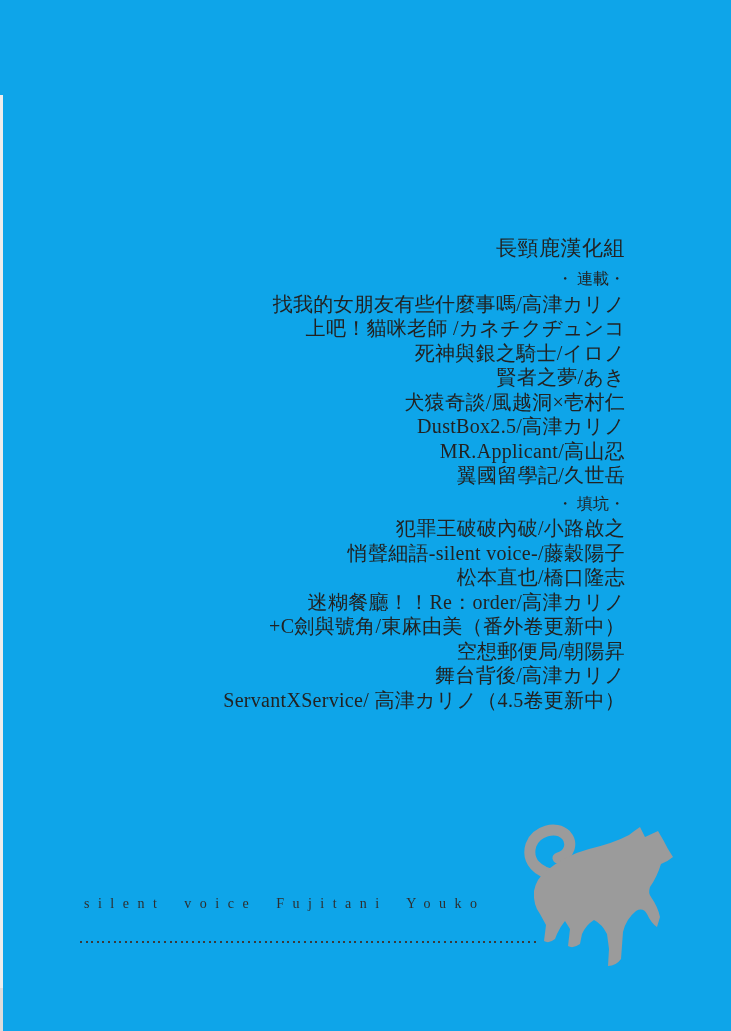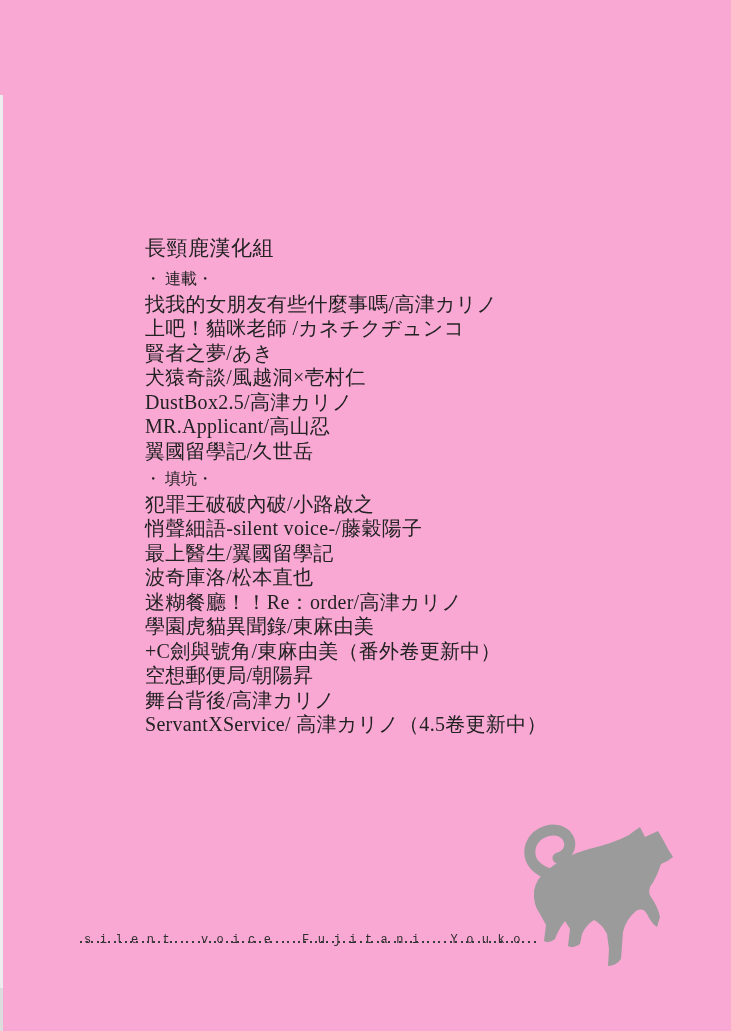--- a/index.html
+++ b/index.html
@@ -4,24 +4,25 @@
 <style>
   html, body {
     margin: 0;
     padding: 0;
     background: #ffffff;
   }
   #page {
     position: relative;
     width: 731px;
     height: 1031px;
-    background: #f9a8d4;
+    background: #0ea5e9;
     overflow: hidden;
     font-family: "Liberation Serif", "DejaVu Serif", serif;
     color: #222222;
+    text-align: right;
   }
   
   .scan-edge {
     position: absolute;
     left: 0;
     top: 95px;
     width: 3px;
     height: 936px;
     background: #ededed;
   }
@@ -54,23 +55,23 @@
   .series-line {
     font-size: 20px;
     line-height: 24.5px;
     white-space: nowrap;
     letter-spacing: 0.3px;
   }
 
   .footer-caption {
     position: absolute;
     left: 84px;
-    top: 933px;
-    font-family: Liberation Mono, monospace;
-    font-size: 12px;
+    top: 896px;
+    font-family: Liberation Serif, serif;
+    font-size: 14px;
     color: #2e2e2e;
     letter-spacing: 8.5px;
     word-spacing: 7px;
     white-space: nowrap;
   }
   .dotted-rule {
     position: absolute;
     left: 80px;
     top: 941px;
     width: 457px;
@@ -97,34 +98,33 @@
 
   <div class="scan-edge"></div>
   <div class="scan-edge-dark"></div>
 
   <div class="credits">
     <div class="group-name">長頸鹿漢化組</div>
 
     <div class="section-header">・ 連載・</div>
     <div class="series-line">找我的女朋友有些什麼事嗎/高津カリノ</div>
     <div class="series-line">上吧！貓咪老師 /カネチクヂュンコ</div>
+    <div class="series-line">死神與銀之騎士/イロノ</div>
     <div class="series-line">賢者之夢/あき</div>
     <div class="series-line">犬猿奇談/風越洞×壱村仁</div>
     <div class="series-line">DustBox2.5/高津カリノ</div>
     <div class="series-line">MR.Applicant/高山忍</div>
     <div class="series-line">翼國留學記/久世岳</div>
 
     <div class="section-header">・ 填坑・</div>
     <div class="series-line">犯罪王破破內破/小路啟之</div>
     <div class="series-line">悄聲細語-silent voice-/藤穀陽子</div>
 
-    <div class="series-line">最上醫生/翼國留學記</div>
-    <div class="series-line">波奇庫洛/松本直也</div>
+    <div class="series-line">松本直也/橋口隆志</div>
     <div class="series-line">迷糊餐廳！！Re：order/高津カリノ</div>
-    <div class="series-line">學園虎貓異聞錄/東麻由美</div>
     <div class="series-line">+C劍與號角/東麻由美（番外卷更新中）</div>
     <div class="series-line">空想郵便局/朝陽昇</div>
     <div class="series-line">舞台背後/高津カリノ</div>
     <div class="series-line">ServantXService/ 高津カリノ（4.5卷更新中）</div>
   </div>
 
   <div class="footer-caption">silent voice Fujitani Youko</div>
   <div class="dotted-rule"></div>
 
   <svg class="dog" viewBox="0 0 160 152" xmlns="http://www.w3.org/2000/svg">

